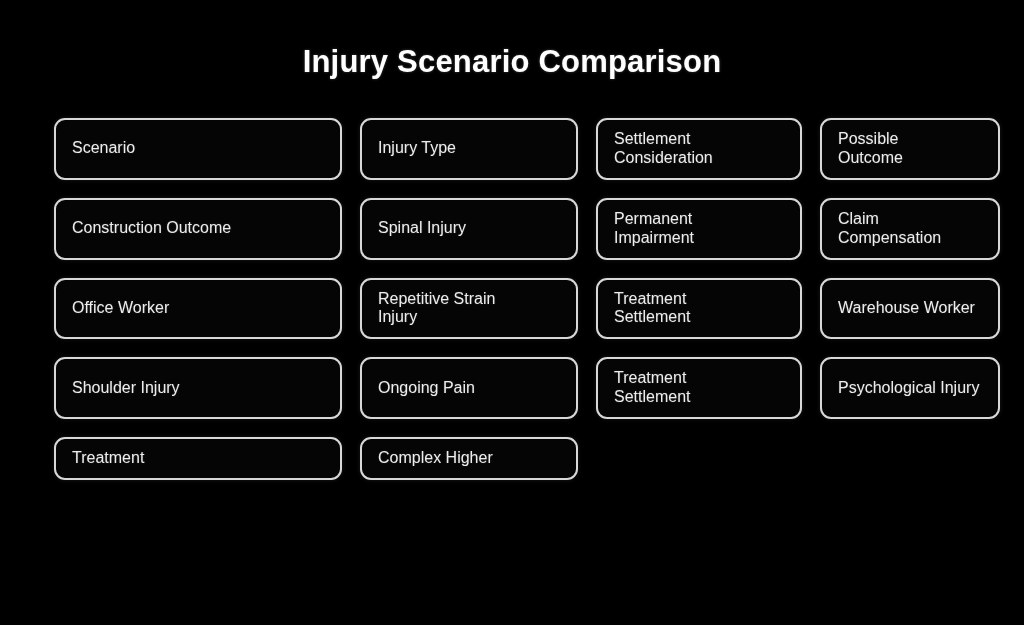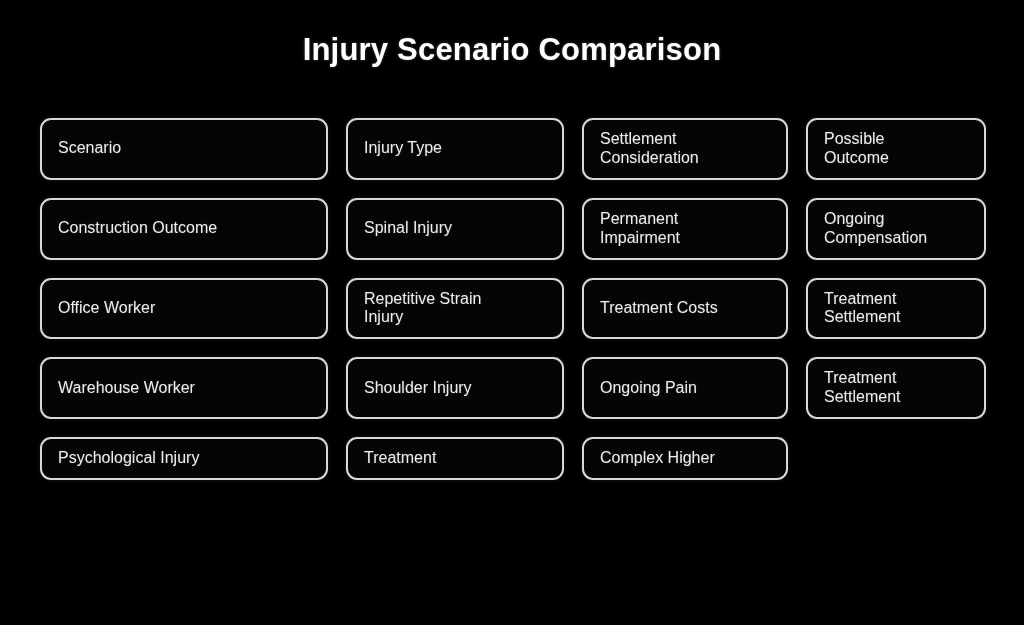--- a/index.html
+++ b/index.html
@@ -20,42 +20,42 @@
   #app {
     position: relative;
     width: 1024px;
     height: 625px;
     background: #000000;
   }
 
   
   .title-bar {
     position: absolute;
-    top: 0;
+    top: 12px;
     left: 0;
     width: 1024px;
     height: 100px;
     display: flex;
     align-items: center;
     justify-content: center;
   }
 
   .page-title {
     font-size: 31px;
     font-weight: bold;
     color: #ffffff;
     letter-spacing: 0.2px;
     text-shadow: 0 0 3px rgba(255,255,255,0.25);
     white-space: nowrap;
   }
 
   
   .table-grid {
     position: absolute;
-    left: 40px;
+    left: 54px;
     top: 118px;
     width: 944px;
     display: grid;
     grid-template-columns: 288px 218px 206px 180px;
     grid-auto-rows: auto;
     column-gap: 18px;
     row-gap: 18px;
   }
 
   .cell {
@@ -122,39 +122,34 @@
         </div>
     </div>
     <div class="cell col-3">
       <div class="cell-text">
           <span class="line">Permanent</span>
           <span class="line">Impairment</span>
         </div>
     </div>
     <div class="cell col-4">
       <div class="cell-text">
-          <span class="line">Ongoing</span>
+          <span class="line">Claim</span>
           <span class="line">Compensation</span>
         </div>
     </div>
 
     <div class="cell col-1">
       <div class="cell-text">
           <span class="line">Office Worker</span>
         </div>
     </div>
     <div class="cell col-2">
       <div class="cell-text">
           <span class="line">Repetitive Strain</span>
           <span class="line">Injury</span>
-        </div>
-    </div>
-    <div class="cell col-3">
-      <div class="cell-text">
-          <span class="line">Treatment Costs</span>
         </div>
     </div>
     <div class="cell col-4">
       <div class="cell-text">
           <span class="line">Treatment</span>
           <span class="line">Settlement</span>
         </div>
     </div>
 
     <div class="cell col-1">

